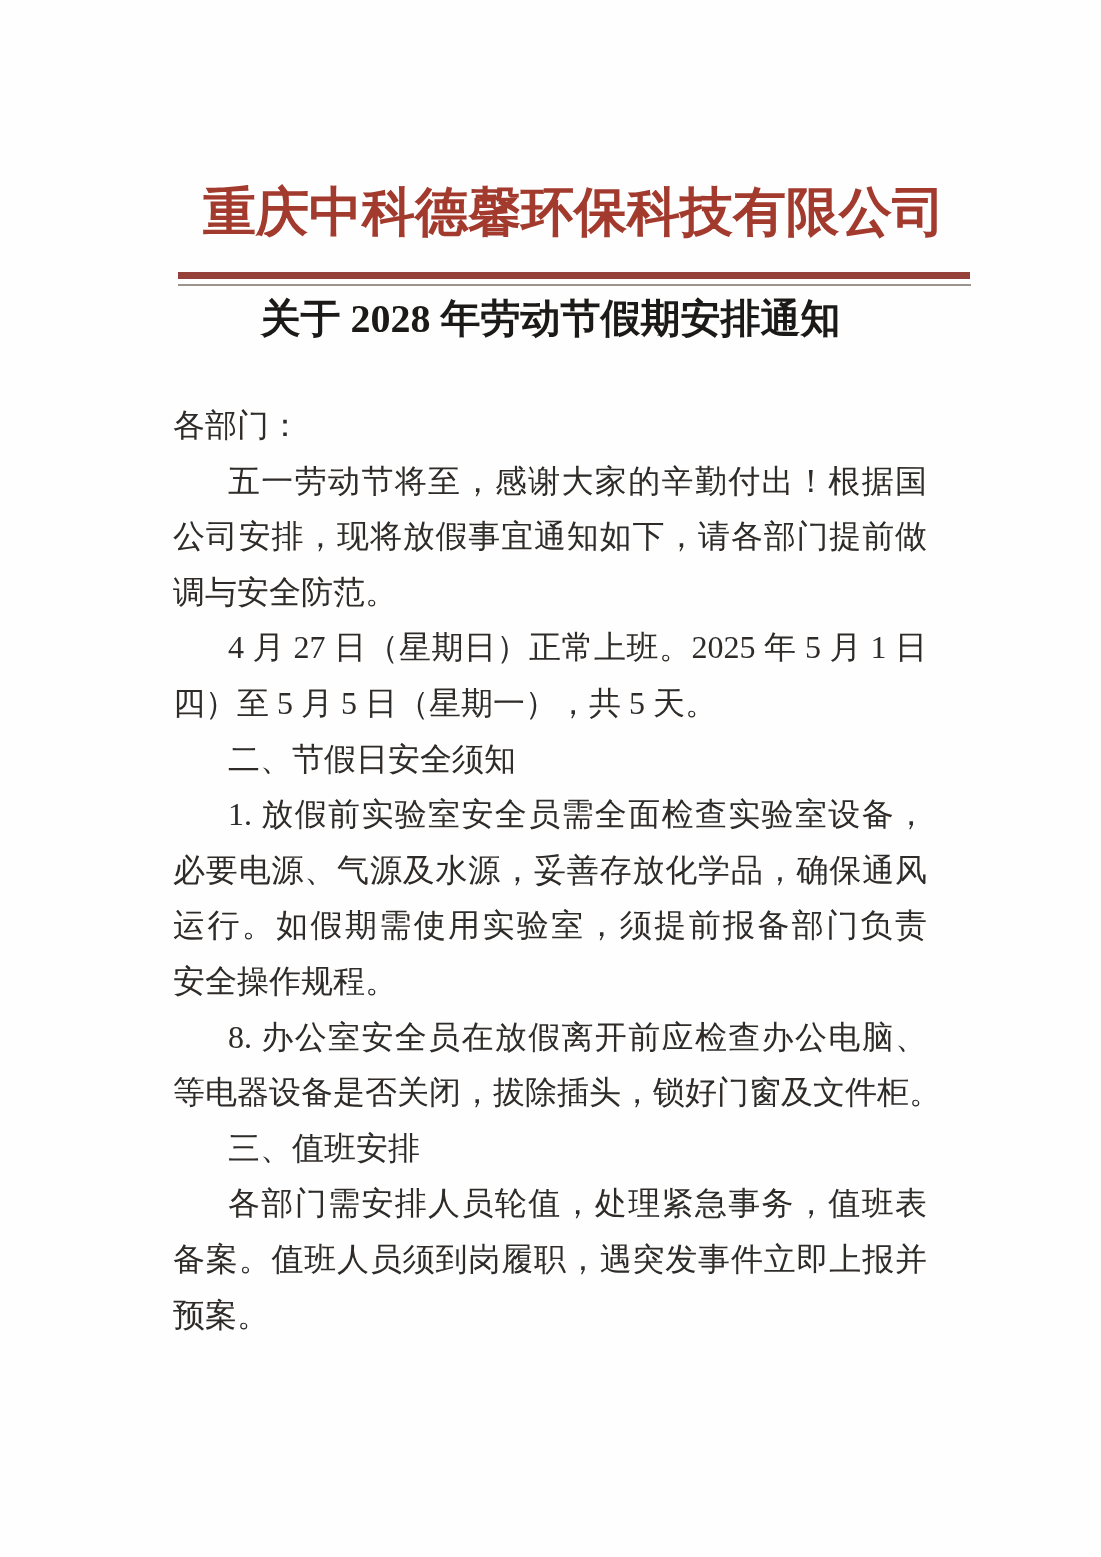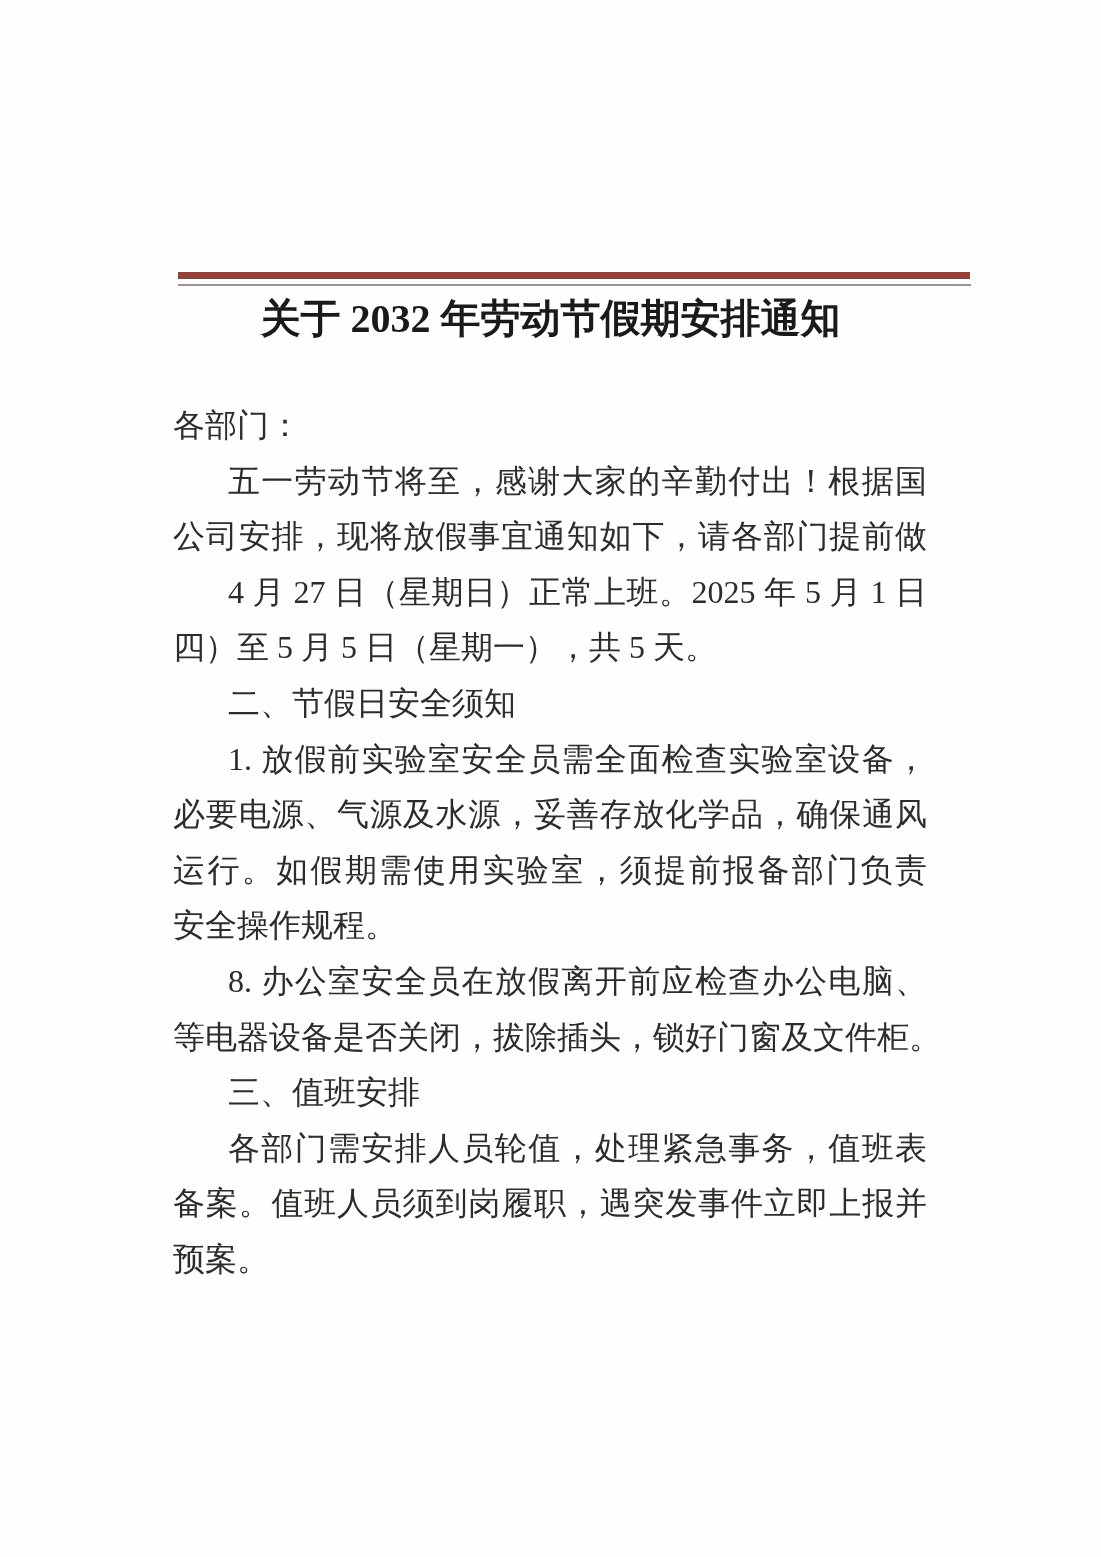--- a/index.html
+++ b/index.html
@@ -82,30 +82,34 @@
   }
   .ln.ind {
     text-indent: 55px;
   }
 </style>
 </head>
 <body>
 
 <div class="page">
 
+  <div class="letterhead">
+    <div class="company-name">重庆中科德馨环保科技有限公司</div>
+  </div>
 
   <div class="rule-thick"></div>
   <div class="rule-thin"></div>
 
-  <h1 class="notice-title">关于 2032 年劳动节假期安排通知</h1>
+  <h1 class="notice-title">关于 2028 年劳动节假期安排通知</h1>
 
   <div class="body-text">
     <div class="ln">各部门：</div>
     <div class="ln ind just">五一劳动节将至，感谢大家的辛勤付出！根据国家规定及</div>
     <div class="ln just">公司安排，现将放假事宜通知如下，请各部门提前做好工作协</div>
+    <div class="ln">调与安全防范。</div>
     <div class="ln ind just">4 月 27 日（星期日）正常上班。2025 年 5 月 1 日（星期</div>
     <div class="ln">四）至 5 月 5 日（星期一），共 5 天。</div>
     <div class="ln ind">二、节假日安全须知</div>
     <div class="ln ind just">1. 放假前实验室安全员需全面检查实验室设备，关闭非</div>
     <div class="ln just">必要电源、气源及水源，妥善存放化学品，确保通风系统正常</div>
     <div class="ln just">运行。如假期需使用实验室，须提前报备部门负责人，并遵守</div>
     <div class="ln">安全操作规程。</div>
     <div class="ln ind just">8. 办公室安全员在放假离开前应检查办公电脑、打印机</div>
     <div class="ln">等电器设备是否关闭，拔除插头，锁好门窗及文件柜。</div>
     <div class="ln ind">三、值班安排</div>

